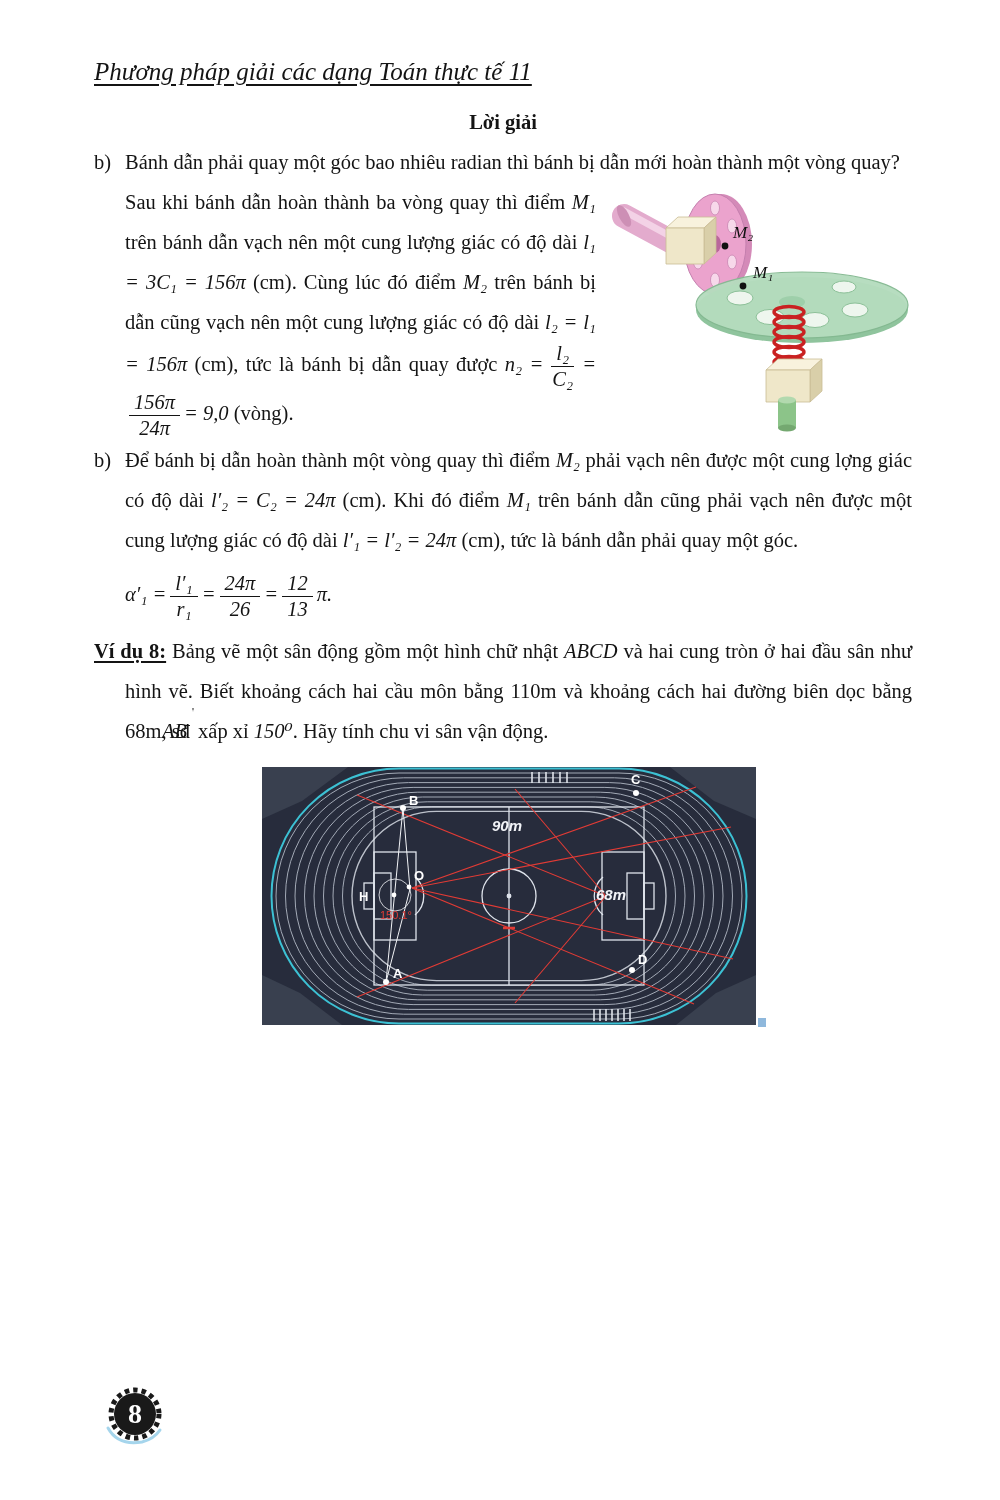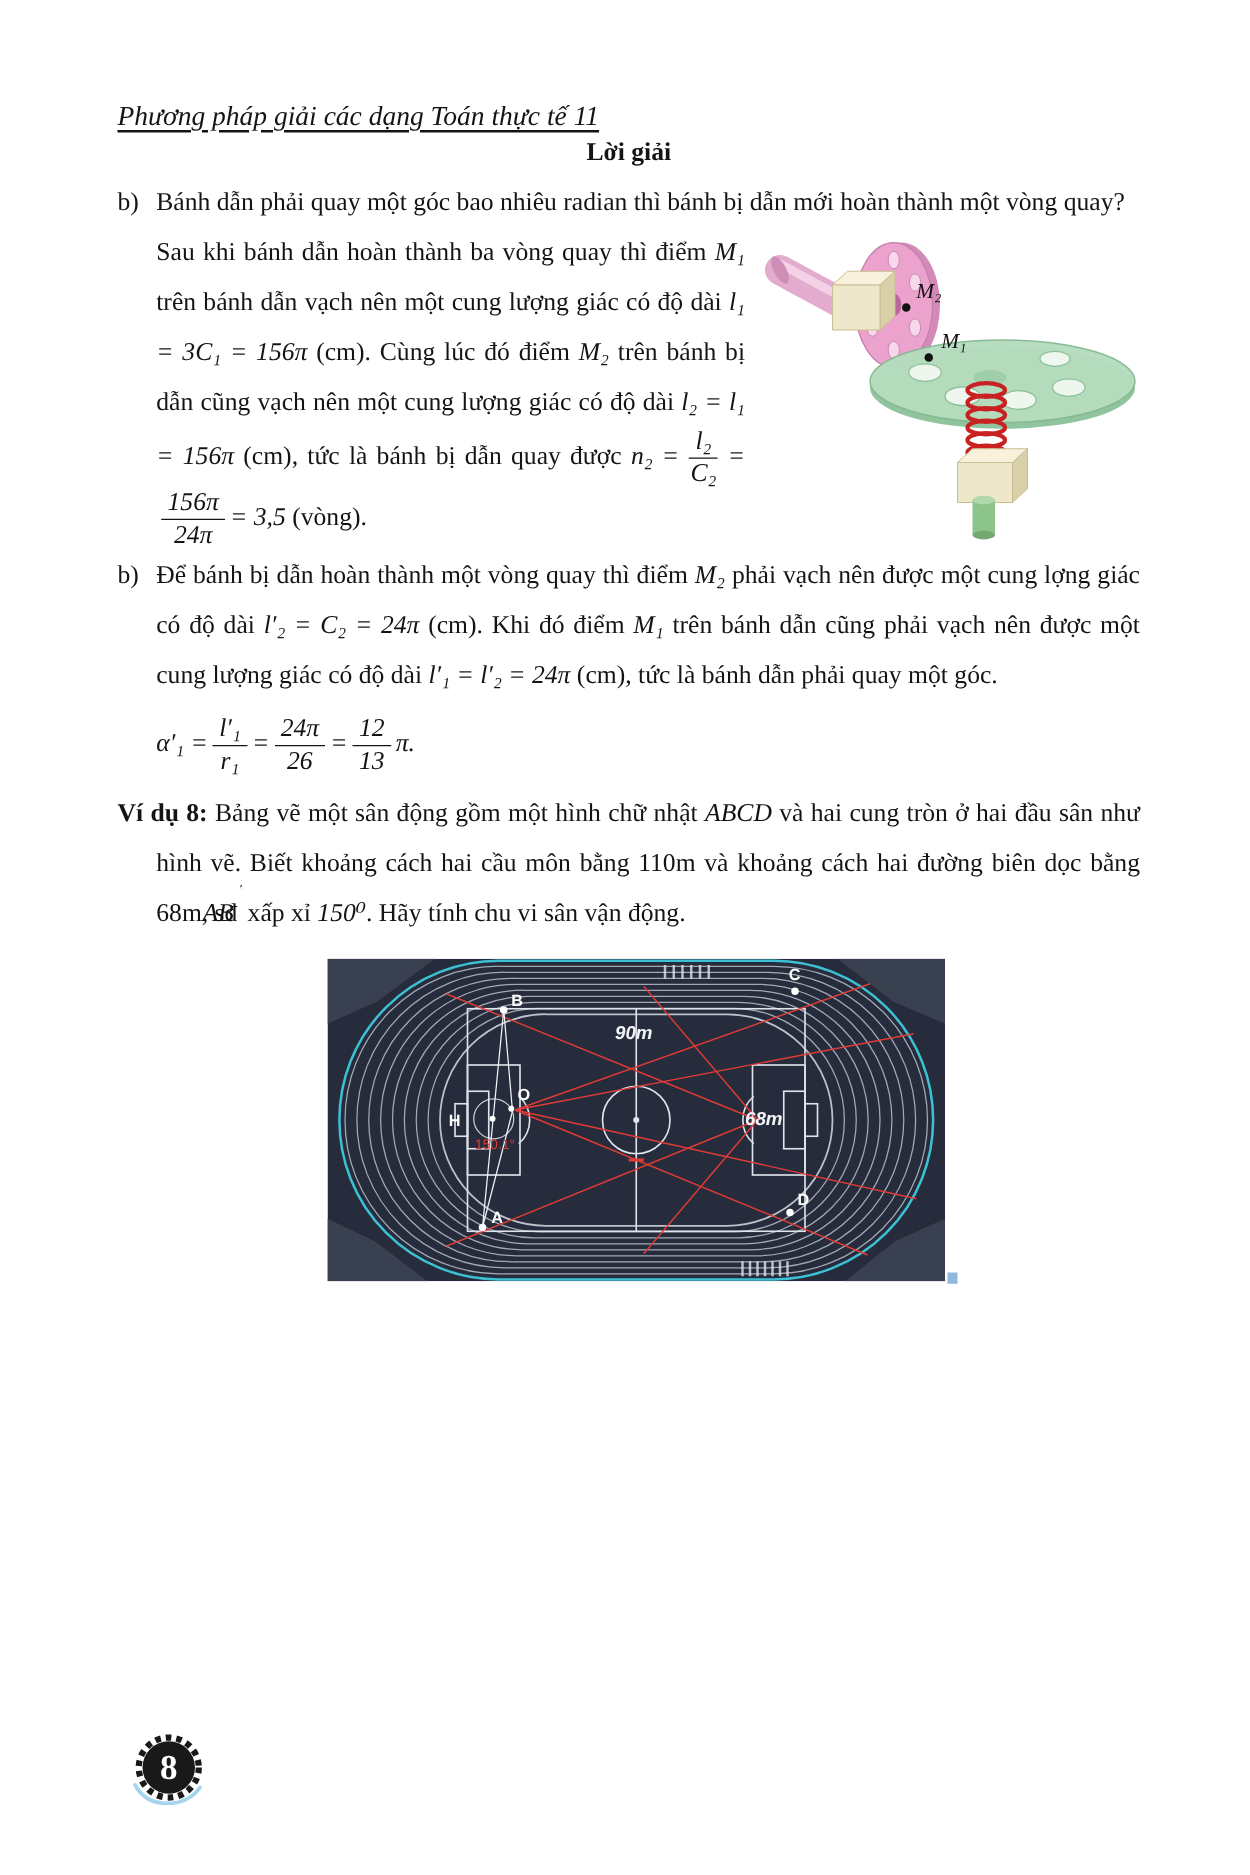--- a/index.html
+++ b/index.html
@@ -4,21 +4,21 @@
 <style>
   * { box-sizing: border-box; }
   html, body { margin:0; padding:0; background:#d9d9d9; }
   .page {
     position:relative; width:1000px; height:1500px; margin:0 auto;
     background:#ffffff; overflow:hidden;
     font-family:"Liberation Serif","DejaVu Serif",serif; color:#141414;
   }
   .header {
     position:absolute; top:58px; left:94px;
-    font-size:22px; font-style:italic;margin-top:22px;
+    font-size:25px; font-style:italic;
   }
   .header .ul { text-decoration:underline; text-underline-offset:4px; }
   .body {
     position:absolute; top:102px; left:94px; width:818px;
     font-size:20.5px; line-height:40px; text-align:justify;
   }
   .para { margin:0; }
   .hang { padding-left:31px; text-indent:-31px; }
   .indent { padding-left:31px; }
   .marker { display:inline-block; width:31px; text-indent:0; }
@@ -28,21 +28,21 @@
     display:inline-flex; flex-direction:column; align-items:center;
     vertical-align:middle; line-height:1.12; margin:0 4px;
     font-style:italic; text-align:right;
   }
   .frac .num { padding:0 5px 1px; border-bottom:1.5px solid #141414; }
   .frac .den { padding:1px 5px 0; }
   .eq-line { line-height:1.25; margin:12px 0 10px; }
   .clear { clear:both; }
   .gear-figure { float:right; width:300px; height:248px; margin:4px 0 6px 16px; }
   .gear-figure svg { display:block; width:300px; height:248px; }
-  .vd-label { font-weight:bold; text-underline-offset:3px; }
+  .vd-label { font-weight:bold; text-decoration:underline; text-underline-offset:3px; }
   .overarc { position:relative; font-style:italic; display:inline-block; margin-left:3px; }
   .overarc::before {
     content:""; position:absolute; left:-1px; right:-1px; top:-3px; height:7px;
     border-top:1.6px solid #141414; border-radius:50% 50% 0 0;
   }
   .stadium-wrap { margin:16px 0 0 168px; width:494px; position:relative; }
   .stadium-wrap svg { display:block; width:494px; height:258px; }
   .cursor-mark { position:absolute; right:-10px; bottom:-2px; width:8px; height:9px; background:#8fb8dc; }
   .page-badge { position:absolute; left:102px; top:1384px; width:66px; height:66px; }
   .page-badge svg { display:block; width:66px; height:66px; }
@@ -133,21 +133,21 @@
           <circle cx="131" cy="100" r="3.4" fill="#111111"></circle>
           <text x="121" y="52" class="fig-label">M₂</text>
           <text x="141" y="92" class="fig-label">M₁</text>
         </svg>
       </span><span>Sau khi bánh dẫn hoàn thành ba vòng quay thì điểm </span><span class="m">M₁</span><span> trên bánh dẫn vạch nên một cung lượng giác có độ dài </span><span class="m">l₁ = 3C₁ = 156π</span><span> (cm). Cùng lúc đó điểm </span><span class="m">M₂</span><span> trên bánh bị dẫn cũng vạch nên một cung lượng giác có độ dài </span><span class="m">l₂ = l₁ = 156π</span><span> (cm), tức là bánh bị dẫn quay được </span><span class="m">n₂ =</span><span class="frac">
           <span class="num">l₂</span>
           <span class="den">C₂</span>
         </span><span class="m">=</span><span class="frac">
           <span class="num">156π</span>
           <span class="den">24π</span>
-        </span><span class="m">= 3,5</span><span> (vòng).</span>
+        </span><span class="m">= 9,0</span><span> (vòng).</span>
     </div>
 
     <p class="para hang clear"><span class="marker">b)</span><span>Để bánh bị dẫn hoàn thành một vòng quay thì điểm </span><span class="m">M₂</span><span> phải vạch nên được một cung lợng giác có độ dài </span><span class="m">l′₂ = C₂ = 24π</span><span> (cm). Khi đó điểm </span><span class="m">M₁</span><span> trên bánh dẫn cũng phải vạch nên được một cung lượng giác có độ dài </span><span class="m">l′₁ = l′₂ = 24π</span><span> (cm), tức là bánh dẫn phải quay một góc.</span></p>
 
     <div class="para indent eq-line"><span class="m">α′₁ =</span><span class="frac">
           <span class="num">l′₁</span>
           <span class="den">r₁</span>
         </span><span class="m">=</span><span class="frac">
           <span class="num">24π</span>
           <span class="den">26</span>

